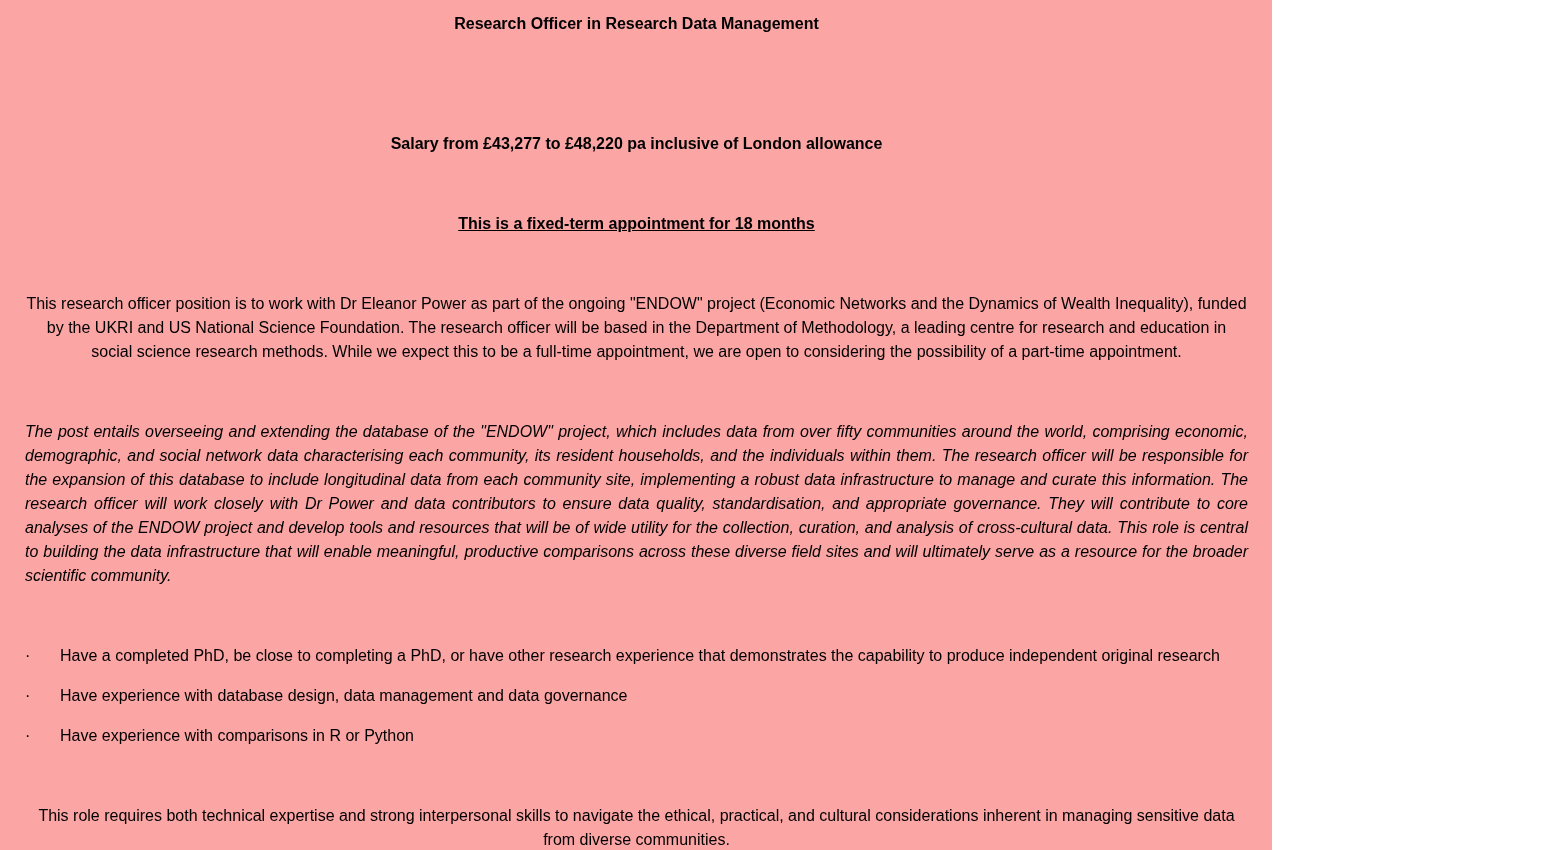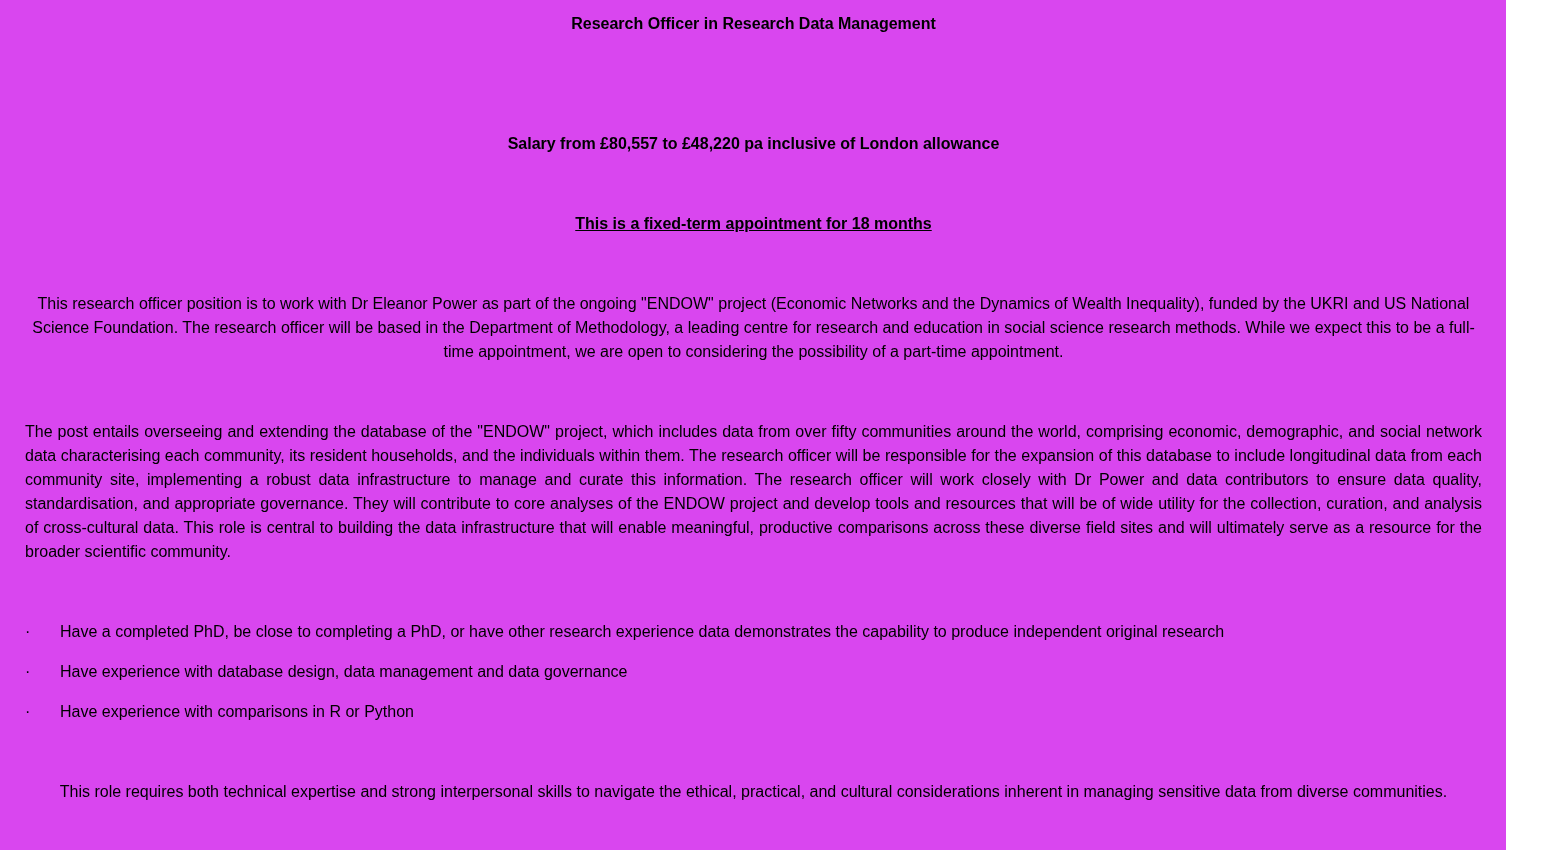--- a/index.html
+++ b/index.html
@@ -3,76 +3,76 @@
 <meta charset="utf-8">
 <style>
   html, body {
     margin: 0;
     padding: 0;
     background: #ffffff;
     color: #000000;
     font-family: "Liberation Sans", sans-serif;
   }
   .doc {
-    width: 1506px;
+    width: 1272px;
     height: 850px;
     box-sizing: border-box;
     padding: 12px 24px 9px 25px;
     font-size: 16px;
     line-height: 24px;
     overflow: hidden;
-    background: #d946ef;
+    background: #fca5a5;
   }
   .heading {
     font-size: 16px;
     font-weight: 700;
     text-align: center;
     margin: 0;
     line-height: 24px;
   }
   .doc-title   { margin-bottom: 96px; }
   .salary-line { margin-bottom: 56px; }
   .term-line   { margin-bottom: 56px; text-decoration: underline; }
   p.body {
     margin: 0 0 56px 0;
     text-align: center;
   }
-  p.body.justified { text-align: justify; }
+  p.body.justified { text-align: justify; font-style: italic; }
   p.list-intro { margin: 0 0 16px 0; }
   .bullet-row {
     display: flex;
     align-items: flex-start;
     margin: 0 0 16px 0;
   }
   .bullet-marker {
     flex: 0 0 35px;
     width: 35px;
   }
   .bullet-text { flex: 1 1 auto; }
   p.closing { margin: 56px 0 0 0; }
 </style>
 </head>
 <body>
 
 <div class="doc">
 
   <h1 class="heading doc-title">Research Officer in Research Data Management</h1>
 
-  <p class="heading salary-line">Salary from £80,557 to £48,220 pa inclusive of London allowance</p>
+  <p class="heading salary-line">Salary from £43,277 to £48,220 pa inclusive of London allowance</p>
 
   <p class="heading term-line">This is a fixed-term appointment for 18 months</p>
 
   <p class="body">This research officer position is to work with Dr Eleanor Power as part of the ongoing "ENDOW" project (Economic Networks and the Dynamics of Wealth Inequality), funded by the UKRI and US National Science Foundation. The research officer will be based in the Department of Methodology, a leading centre for research and education in social science research methods. While we expect this to be a full-time appointment, we are open to considering the possibility of a part-time appointment.</p>
 
   <p class="body justified">The post entails overseeing and extending the database of the "ENDOW" project, which includes data from over fifty communities around the world, comprising economic, demographic, and social network data characterising each community, its resident households, and the individuals within them. The research officer will be responsible for the expansion of this database to include longitudinal data from each community site, implementing a robust data infrastructure to manage and curate this information. The research officer will work closely with Dr Power and data contributors to ensure data quality, standardisation, and appropriate governance. They will contribute to core analyses of the ENDOW project and develop tools and resources that will be of wide utility for the collection, curation, and analysis of cross-cultural data. This role is central to building the data infrastructure that will enable meaningful, productive comparisons across these diverse field sites and will ultimately serve as a resource for the broader scientific community.</p>
 
 
   <div class="bullet-row">
     <span class="bullet-marker">·</span>
-    <span class="bullet-text">Have a completed PhD, be close to completing a PhD, or have other research experience data demonstrates the capability to produce independent original research</span>
+    <span class="bullet-text">Have a completed PhD, be close to completing a PhD, or have other research experience that demonstrates the capability to produce independent original research</span>
   </div>
 
   <div class="bullet-row">
     <span class="bullet-marker">·</span>
     <span class="bullet-text">Have experience with database design, data management and data governance</span>
   </div>
 
   <div class="bullet-row">
     <span class="bullet-marker">·</span>
     <span class="bullet-text">Have experience with comparisons in R or Python</span>

